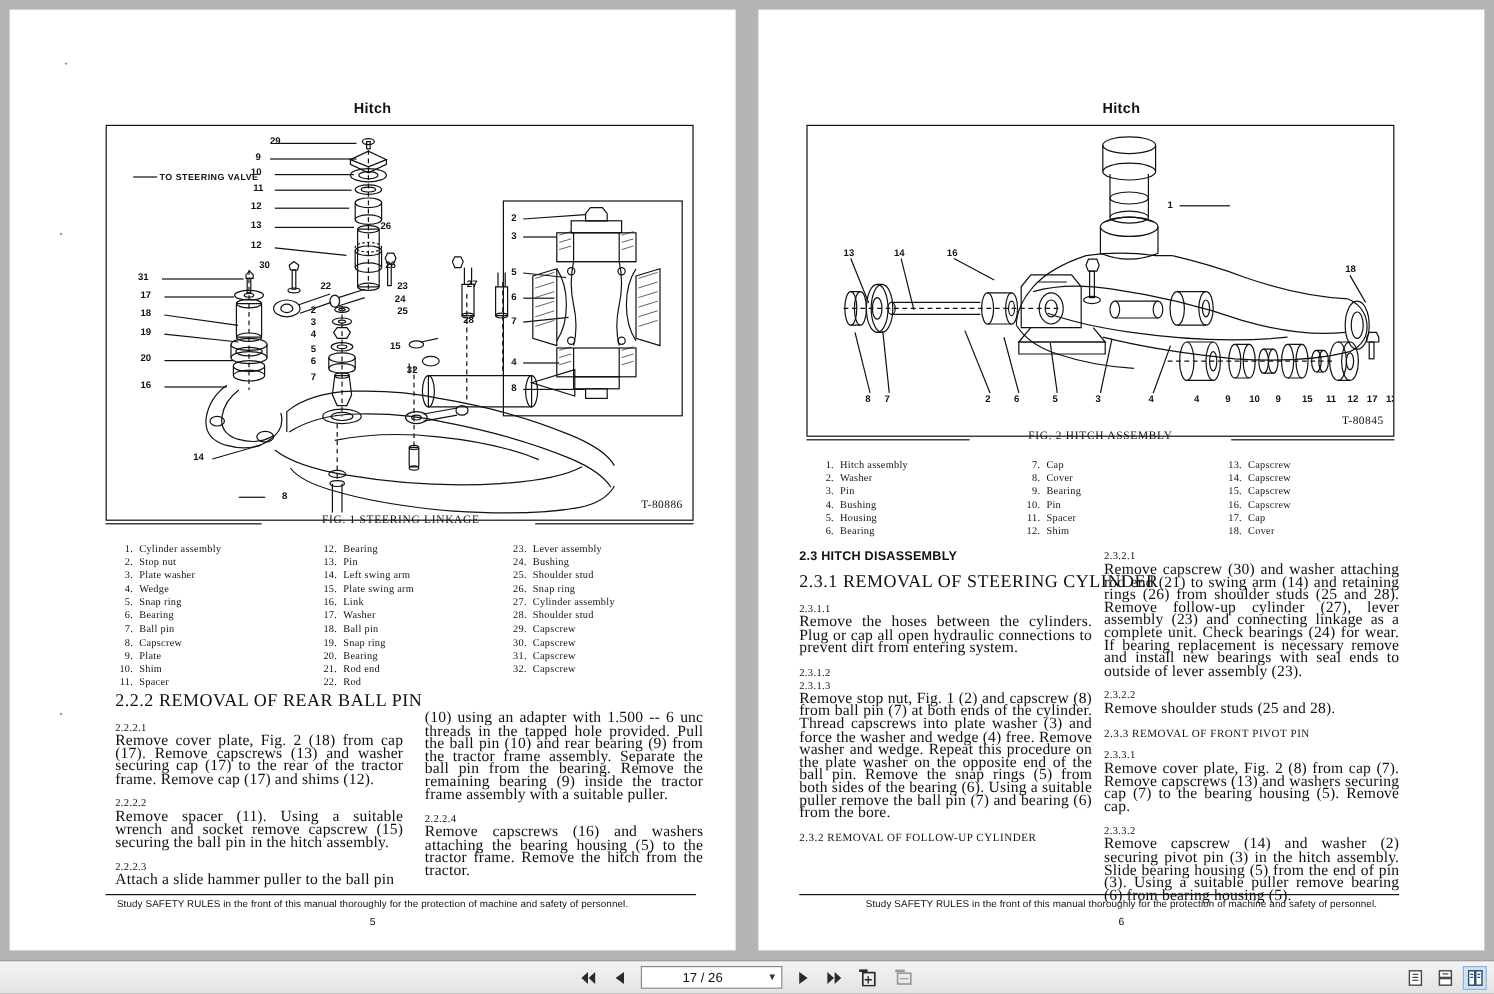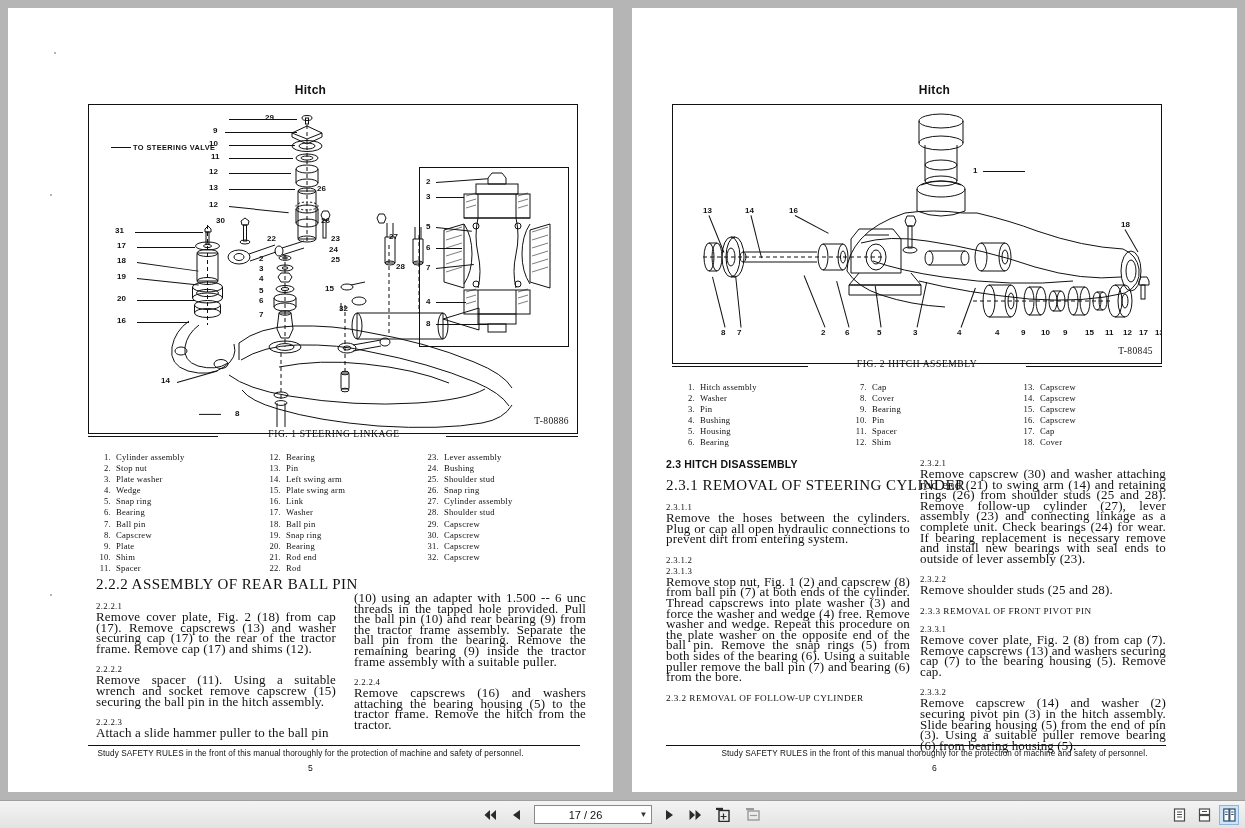--- a/index.html
+++ b/index.html
@@ -179,21 +179,21 @@
 
   <div id="viewer">
 
     <div class="page" id="page-left">
       <div class="page-inner">
 
         <div class="run-head" style="top:75px;">Hitch</div>
 
         <div class="fig-box" style="left:80px; top:96px; width:490px; height:330px;">
 
-          <div class="co" style="left:136px; top:9px;margin-left:40px;">29</div>
+          <div class="co" style="left:136px; top:9px;">29</div>
           <div class="co" style="left:124px; top:22px;">9</div>
           <div class="co" style="left:120px; top:35px;">10</div>
           <div class="co" style="left:122px; top:48px;">11</div>
           <div class="co" style="left:120px; top:63px;">12</div>
           <div class="co" style="left:120px; top:79px;">13</div>
           <div class="co" style="left:120px; top:96px;">12</div>
           <div class="co" style="left:127px; top:112px;">30</div>
           <div class="co" style="left:26px; top:122px;">31</div>
           <div class="co" style="left:28px; top:137px;">17</div>
           <div class="co" style="left:28px; top:152px;">18</div>
@@ -348,21 +348,21 @@
               <path d="M252 206 l0 -8"></path>
             </g>
           </svg>
 
           <div class="lbl-sm" style="left:44px; top:38px;">TO STEERING VALVE</div>
           <div class="ld" style="left:22px; top:42px; width:20px;"></div>
 
           <div class="co" style="left:228px; top:80px;">26</div>
           <div class="co" style="left:232px; top:112px;">26</div>
           <div class="co" style="left:300px; top:128px;">27</div>
-          <div class="co" style="left:307px; top:158px;">28</div>
+          <div class="co" style="left:297px; top:158px;">28</div>
           <div class="co" style="left:170px; top:150px;">2</div>
           <div class="co" style="left:170px; top:160px;">3</div>
           <div class="co" style="left:170px; top:170px;">4</div>
           <div class="co" style="left:170px; top:182px;">5</div>
           <div class="co" style="left:170px; top:192px;">6</div>
           <div class="co" style="left:170px; top:206px;">7</div>
           <div class="co" style="left:242px; top:130px;">23</div>
           <div class="co" style="left:240px; top:141px;">24</div>
           <div class="co" style="left:242px; top:151px;">25</div>
           <div class="co" style="left:178px; top:130px;">22</div>
@@ -481,21 +481,21 @@
               <div class="row"><span class="num">27.</span><span class="nm">Cylinder assembly</span></div>
               <div class="row"><span class="num">28.</span><span class="nm">Shoulder stud</span></div>
               <div class="row"><span class="num">29.</span><span class="nm">Capscrew</span></div>
               <div class="row"><span class="num">30.</span><span class="nm">Capscrew</span></div>
               <div class="row"><span class="num">31.</span><span class="nm">Capscrew</span></div>
               <div class="row"><span class="num">32.</span><span class="nm">Capscrew</span></div>
             </div>
         </div>
 
         <div class="txtcol" style="left:88px; top:568px; width:240px;">
-          <div class="h3">2.2.2 ASSEMBLY OF REAR BALL PIN</div>
+          <div class="h3">2.2.2 REMOVAL OF REAR BALL PIN</div>
           <div>
             <div class="h4">2.2.2.1</div>
             <div class="p">Remove cover plate, Fig. 2 (18) from cap (17). Remove capscrews (13) and washer securing cap (17) to the rear of the tractor frame. Remove cap (17) and shims (12).</div>
           </div>
           <div>
             <div class="h4">2.2.2.2</div>
             <div class="p">Remove spacer (11).  Using a suitable wrench and socket remove capscrew (15) securing the ball pin in the hitch assembly.</div>
           </div>
           <div>
             <div class="h4">2.2.2.3</div>

